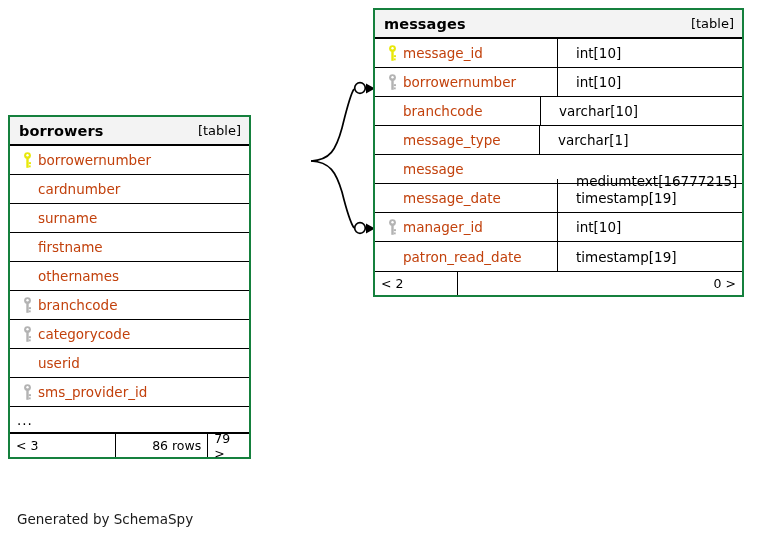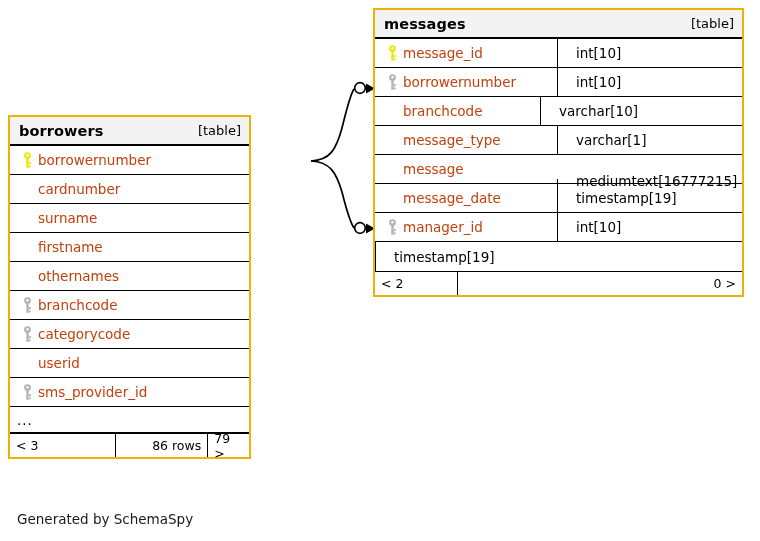--- a/index.html
+++ b/index.html
@@ -15,21 +15,21 @@
     overflow: hidden;
   }
   #canvas {
     position: absolute;
     left: 0; top: 0;
     width: 760px;
     height: 541px;
   }
   .table-box {
     position: absolute;
-    border: 2px solid #eab308;
+    border: 2px solid #15803d;
     background: #ffffff;
     box-sizing: border-box;
   }
   .tbl-header {
     display: flex;
     align-items: center;
     justify-content: space-between;
     background: #f3f3f3;
     border-bottom: 2px solid #000000;
     height: 29px;
@@ -314,21 +314,21 @@
           <span class="col-name-text">branchcode</span>
         </div>
         <div class="cell-type" style="width:202px;">varchar[10]</div>
       </div>
 
       <div class="row">
         <div class="cell-name">
           <span class="keyslot"></span>
           <span class="col-name-text">message_type</span>
         </div>
-        <div class="cell-type" style="width:185px;">varchar[1]</div>
+        <div class="cell-type" style="width:203px;">varchar[1]</div>
       </div>
 
       <div class="row">
         <div class="cell-name">
           <span class="keyslot"></span>
           <span class="col-name-text">message</span>
         </div>
         <div class="cell-type" style="width:185px;margin-top:24px;">mediumtext[16777215]</div>
       </div>
 
@@ -350,20 +350,24 @@
               <rect x="5.7" y="10.2" width="2.3" height="1.9" fill="#b3b3b3"></rect>
               <rect x="5.7" y="13.4" width="2.0" height="1.9" fill="#b3b3b3"></rect>
             </svg>
           </span>
           <span class="col-name-text">manager_id</span>
         </div>
         <div class="cell-type" style="width:185px;">int[10]</div>
       </div>
 
       <div class="row">
+        <div class="cell-name">
+          <span class="keyslot"></span>
+          <span class="col-name-text">patron_read_date</span>
+        </div>
         <div class="cell-type" style="width:185px;">timestamp[19]</div>
       </div>
     </div>
     <div class="footer">
       <div class="footer-cell left" style="width:82px;">&lt; 2</div>
       <div class="footer-cell right" style="flex:1 1 auto;">0 &gt;</div>
     </div>
   </div>
 
   <div class="caption" style="left:17px; top:511px;">Generated by SchemaSpy</div>

